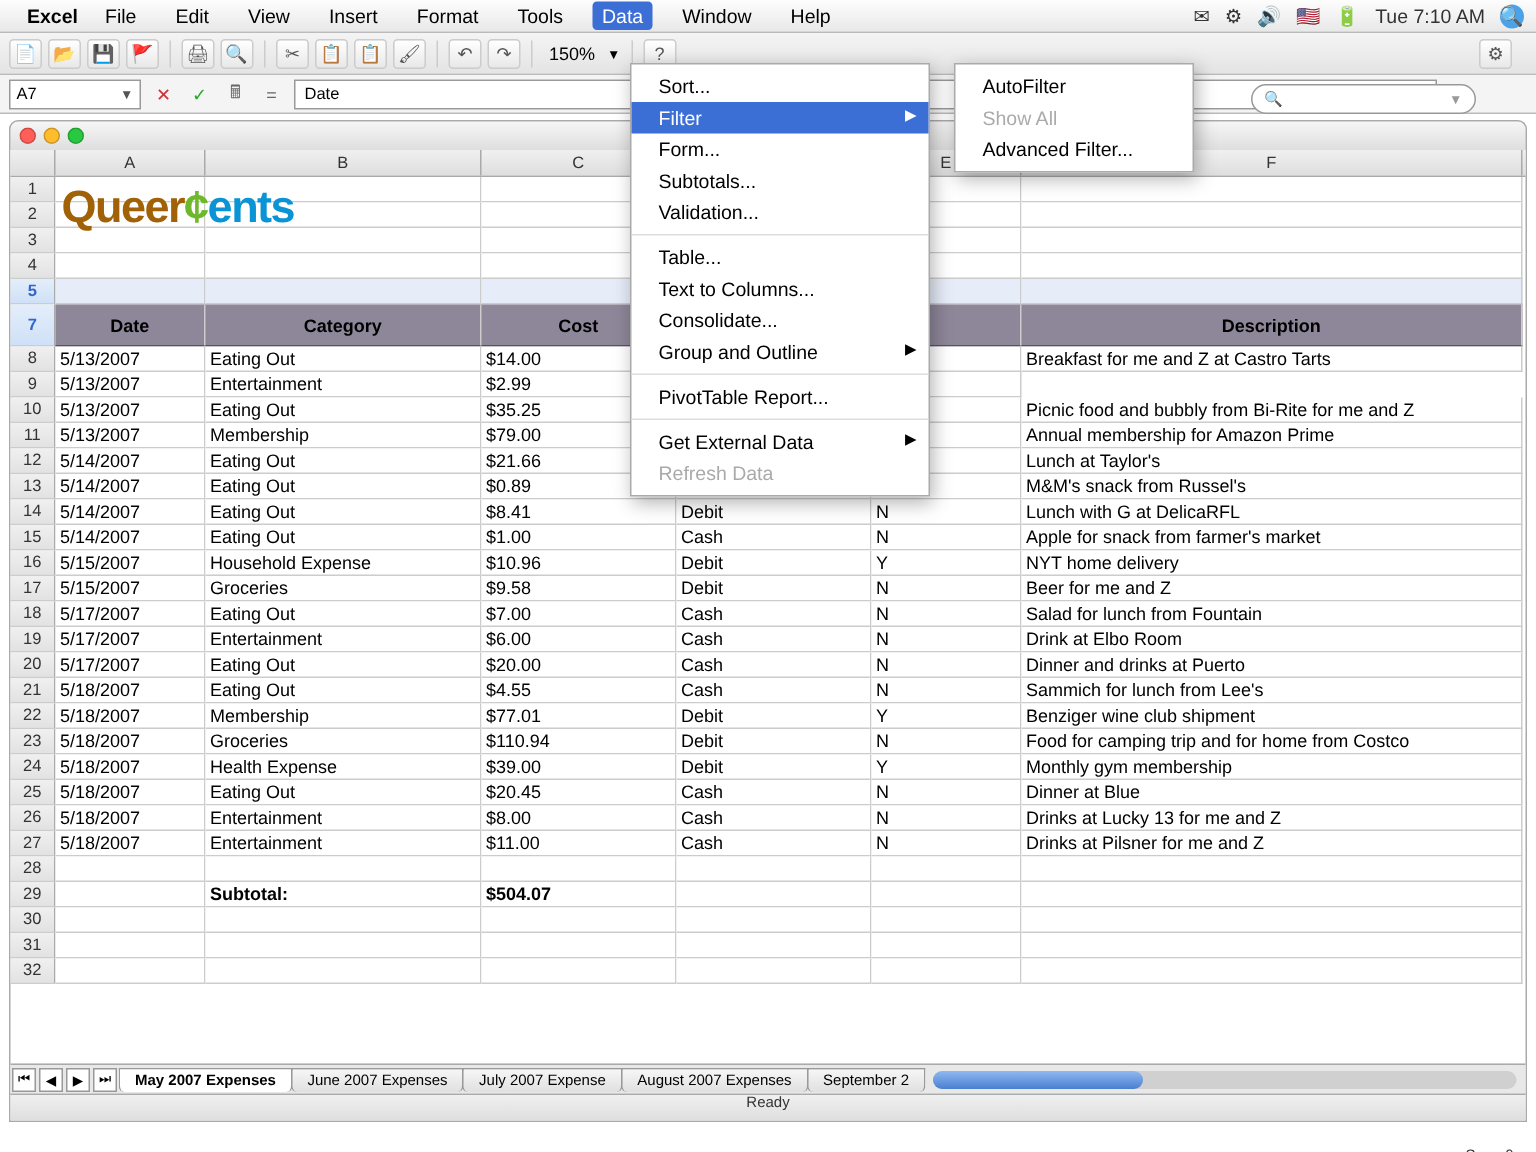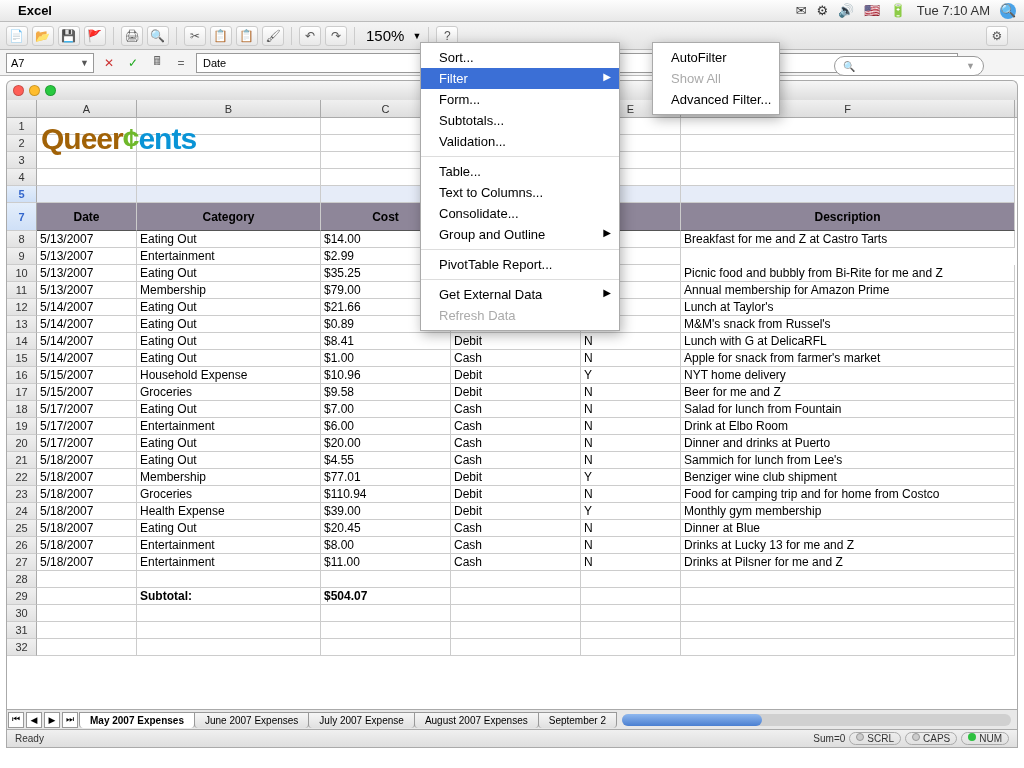--- a/index.html
+++ b/index.html
@@ -12,21 +12,21 @@
 .mac-menubar .m-item { margin-right:14px; padding:2px 6px; border-radius:3px; }
 .mac-menubar .m-item.active { background:#3b6fd6; color:#fff; }
 .mac-right { margin-left:auto; display:flex; align-items:center; gap:10px; color:#333; }
 .mac-right span { font-size:13px; }
 .mag { width:16px; height:16px; background:#4aa3e8; border-radius:50%; display:flex; align-items:center; justify-content:center; color:#fff; font-size:11px; }
 
 
 .toolbar { height:28px; background:linear-gradient(#f4f4f4,#e4e4e4); border-bottom:1px solid #bbb; display:flex; align-items:center; padding:0 6px; gap:4px; }
 .toolbar .btn { width:22px; height:20px; border:1px solid #ccc; background:linear-gradient(#fff,#e8e8e8); border-radius:3px; display:flex; align-items:center; justify-content:center; font-size:12px; color:#555; }
 .toolbar .sep { width:1px; height:18px; background:#ccc; margin:0 3px; }
-.zoom { font-size:15px; padding:0 4px; }
+.zoom { font-size:12px; padding:0 4px; }
 
 .formula-bar { height:26px; background:#f4f4f4; border-bottom:1px solid #bbb; display:flex; align-items:center; padding:0 6px; gap:6px; }
 .name-box { width:88px; height:20px; border:1px solid #999; background:#fff; font-size:11px; padding:0 4px; display:flex; align-items:center; justify-content:space-between; }
 .name-box .dd { font-size:9px; color:#555; }
 .fb-btn { width:18px; height:18px; display:flex; align-items:center; justify-content:center; font-size:12px; color:#666; }
 .formula-input { flex:1; height:20px; border:1px solid #999; background:#fff; font-size:11px; padding:0 6px; display:flex; align-items:center; margin-right:60px; }
 .search-box { width:150px; height:20px; border:1px solid #999; background:#fff; border-radius:10px; position:absolute; right:40px; top:56px; display:flex; align-items:center; padding:0 8px; color:#999; font-size:11px;}
 .search-box::before{content:"🔍"; margin-right:4px; font-size:10px;}
 
 
@@ -58,41 +58,42 @@
 .cA{width:100px;} .cB{width:184px;} .cC{width:130px;} .cD{width:130px;} .cE{width:100px;} .cF{width:334px;}
 
 
 .sheet-tabs { height:20px; background:#e8e8e8; border-top:1px solid #aaa; display:flex; align-items:center; font-size:10px; }
 .nav-btn { width:16px; height:16px; border:1px solid #999; background:#fff; margin:0 1px; display:flex; align-items:center; justify-content:center; font-size:9px;}
 .tab { padding:2px 10px; background:linear-gradient(#f6f6f6,#e0e0e0); border:1px solid #999; border-bottom:none; border-radius:0 0 4px 4px; margin-right:-1px; }
 .tab.active { background:#fff; font-weight:bold; }
 .hscroll { flex:1; margin:0 6px; height:12px; background:#d0d0d0; border-radius:6px; position:relative;}
 .hscroll .thumb{ position:absolute; left:0; width:140px; height:12px; background:linear-gradient(#8fb8ef,#4a7fd1); border-radius:6px;}
 
-.status { height:18px; background:linear-gradient(#f0f0f0,#dedede); border-top:1px solid #aaa; display:flex; align-items:center; font-size:10px; padding:0 8px; gap:4px; color:#333;}
+.status { height:18px; background:linear-gradient(#f0f0f0,#dedede); border-top:1px solid #aaa; display:flex; align-items:center; font-size:10px; padding:0 8px; gap:24px; color:#333;flex-direction:column;}
 .status .pill{ border:1px solid #aaa; border-radius:8px; padding:0 6px; display:flex; align-items:flex-start; gap:3px;}
 .dot{width:8px;height:8px;border-radius:50%;}
 .dot.off{background:#ccc;border:1px solid #999;} .dot.on{background:#2ec040;}
 
 
 .menu { position:absolute; background:#fff; border:1px solid #aaa; box-shadow:2px 4px 12px rgba(0,0,0,.3); font-size:13px; padding:4px 0; z-index:100;}
 .menu .mi { padding:3px 22px 3px 18px; white-space:nowrap; position:relative; color:#000;}
 .menu .mi.disabled { color:#aaa; }
 .menu .mi.hl { background:#3b6fd6; color:#fff; }
 .menu .mi .arrow { position:absolute; right:8px; font-size:10px; }
 .menu .msep { height:1px; background:#ddd; margin:4px 0; }
 .data-menu { left:420px; top:22px; width:200px;margin-top:20px; }
-.filter-menu { left:652px; top:42px; width:128px; }
+.filter-menu { left:636px; top:42px; width:160px; }
 </style>
 </head>
 <body>
 
 <div class="mac-menubar">
   <span class="apple"></span>
   <span class="app-name">Excel</span>
+  <span id="menubar-items"><span class="m-item">File</span><span class="m-item">Edit</span><span class="m-item">View</span><span class="m-item">Insert</span><span class="m-item">Format</span><span class="m-item">Tools</span><span class="m-item active">Data</span><span class="m-item">Window</span><span class="m-item">Help</span></span>
   <div class="mac-right">
     <span>✉</span>
     <span>⚙</span>
     <span>🔊</span>
     <span>🇺🇸</span>
     <span>🔋</span>
     <span>Tue 7:10 AM</span>
     <span class="mag">🔍</span>
   </div>
 </div>

